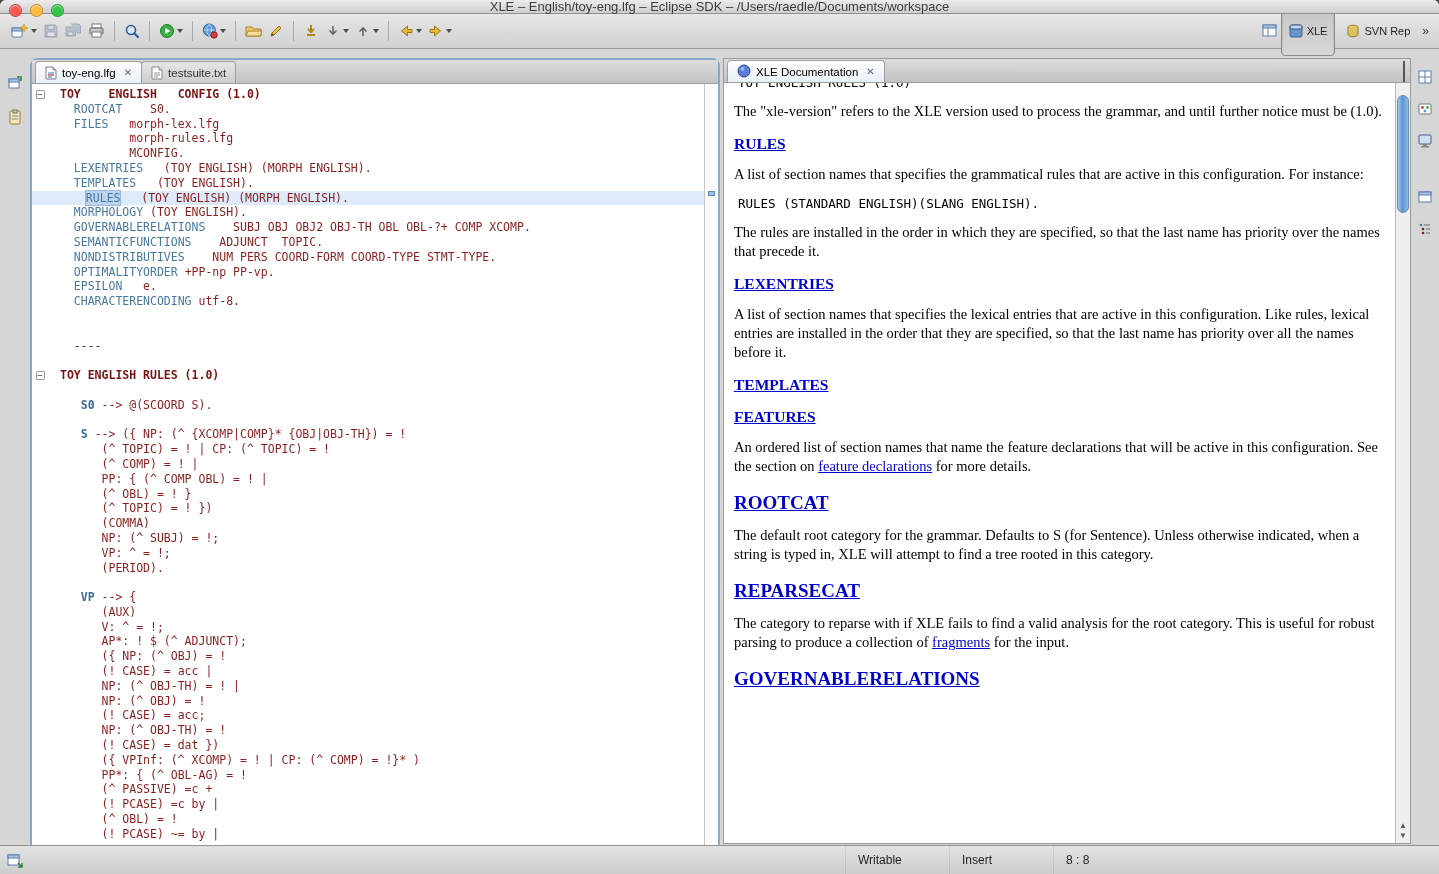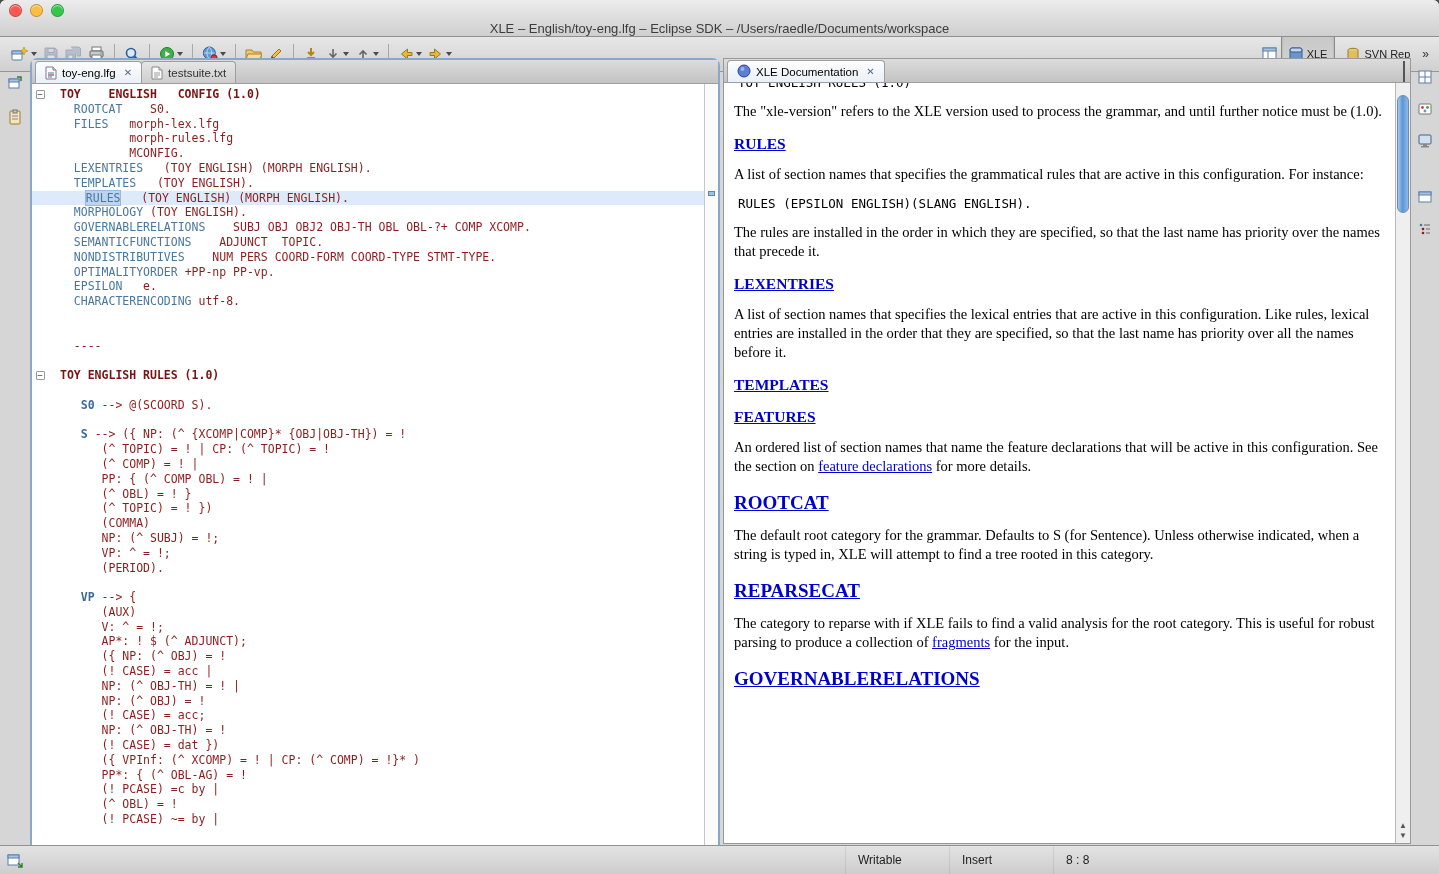--- a/index.html
+++ b/index.html
@@ -1,21 +1,21 @@
 <!DOCTYPE html>
 <html><head>
 <meta charset="utf-8">
 <style>
   * { margin:0; padding:0; box-sizing:border-box; }
   html,body { width:1439px; height:874px; overflow:hidden; }
   body { font-family:"Liberation Sans",sans-serif; background:#4a4a4a; }
   .window { position:relative; width:1439px; height:874px; background:#d6d6d6; border-radius:6px 6px 0 0; overflow:hidden; }
 
   
-  .titlebar { height:37px; background:linear-gradient(#ececec,#cfcfcf); border-bottom:1px solid #8f8f8f; position:relative; display:flex; align-items:flex-end; }
+  .titlebar { height:14px; background:linear-gradient(#ececec,#cfcfcf); border-bottom:1px solid #8f8f8f; position:relative; display:flex; align-items:center; }
   .traffic { position:absolute; left:9px; top:4px; display:flex; gap:8px; }
   .light { width:13px; height:13px; border-radius:50%; border:1px solid rgba(0,0,0,.25); box-shadow:inset 0 1px 1px rgba(255,255,255,.6); }
   .title-text { width:100%; text-align:center; font-size:13px; color:#3c3c3c; }
 
   
   .toolbar-row { height:35px; background:linear-gradient(#e7e7e7,#d0d0d0); border-bottom:1px solid #979797; display:flex; align-items:center; padding:0 8px; }
   .tb-btn { height:26px; display:flex; align-items:center; justify-content:center; padding:0 3px; border-radius:3px; }
   .tb-btn.disabled { opacity:.4; }
   .tb-sep { width:1px; height:20px; background:#a8a8a8; margin:0 6px; flex:none; }
   .dd { width:0; height:0; border-left:3px solid transparent; border-right:3px solid transparent; border-top:4px solid #4a4a4a; margin-left:2px; }
@@ -491,20 +491,24 @@
         <div class="ed-line">
           <span class="fold-col"></span>
           <span class="ed-text"><span class="val">      ({ VPInf: (^ XCOMP) = ! | CP: (^ COMP) = !}* )</span></span>
         </div>
         <div class="ed-line">
           <span class="fold-col"></span>
           <span class="ed-text"><span class="val">      PP*: { (^ OBL-AG) = !</span></span>
         </div>
         <div class="ed-line">
           <span class="fold-col"></span>
+          <span class="ed-text"><span class="val">      (^ PASSIVE) =c +</span></span>
+        </div>
+        <div class="ed-line">
+          <span class="fold-col"></span>
           <span class="ed-text"><span class="val">      (! PCASE) =c by |</span></span>
         </div>
         <div class="ed-line">
           <span class="fold-col"></span>
           <span class="ed-text"><span class="val">      (^ OBL) = !</span></span>
         </div>
         <div class="ed-line">
           <span class="fold-col"></span>
           <span class="ed-text"><span class="val">      (! PCASE) ~= by |</span></span>
         </div>
@@ -527,21 +531,21 @@
       <div class="pane-buttons">
         <span><span class="min-glyph"></span></span>
         <span><span class="max-glyph"></span></span>
       </div>
     </div>
     <div class="doc-content" id="doc-content">
         <pre class="doc-code clip">TOY ENGLISH RULES (1.0)</pre>
         <p class="doc-p"><span>The "xle-version" refers to the XLE version used to process the grammar, and until further notice must be (1.0).</span></p>
         <h3 class="doc-h">RULES</h3>
         <p class="doc-p"><span>A list of section names that specifies the grammatical rules that are active in this configuration. For instance:</span></p>
-        <pre class="doc-code">RULES (EPSILON ENGLISH)(SLANG ENGLISH).</pre>
+        <pre class="doc-code">RULES (STANDARD ENGLISH)(SLANG ENGLISH).</pre>
         <p class="doc-p"><span>The rules are installed in the order in which they are specified, so that the last name has priority over the names that precede it.</span></p>
         <h3 class="doc-h">LEXENTRIES</h3>
         <p class="doc-p"><span>A list of section names that specifies the lexical entries that are active in this configuration. Like rules, lexical entries are installed in the order that they are specified, so that the last name has priority over all the names before it.</span></p>
         <h3 class="doc-h">TEMPLATES</h3>
         <h3 class="doc-h">FEATURES</h3>
         <p class="doc-p"><span>An ordered list of section names that name the feature declarations that will be active in this configuration. See the section on </span><span class="doc-link">feature declarations</span><span> for more details.</span></p>
         <h2 class="doc-h">ROOTCAT</h2>
         <p class="doc-p"><span>The default root category for the grammar. Defaults to S (for Sentence). Unless otherwise indicated, when a string is typed in, XLE will attempt to find a tree rooted in this category.</span></p>
         <h2 class="doc-h">REPARSECAT</h2>
         <p class="doc-p"><span>The category to reparse with if XLE fails to find a valid analysis for the root category. This is useful for robust parsing to produce a collection of </span><span class="doc-link">fragments</span><span> for the input.</span></p>

